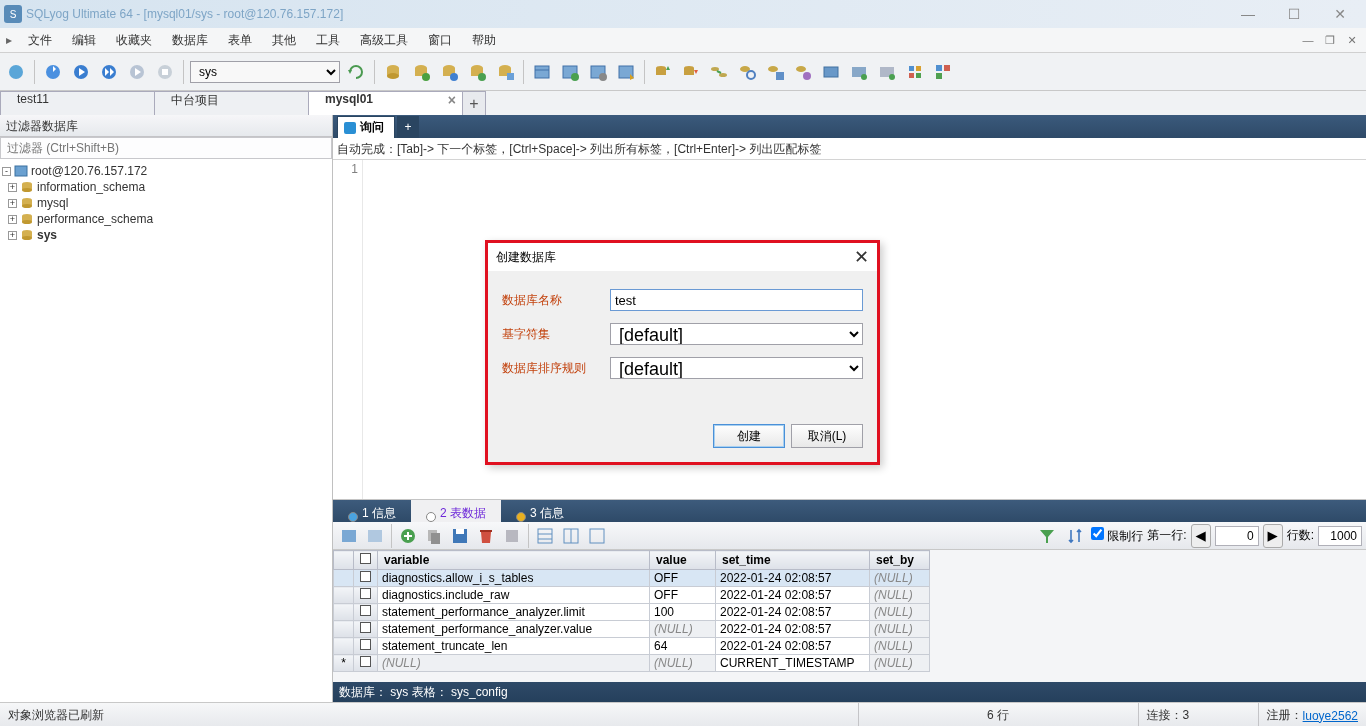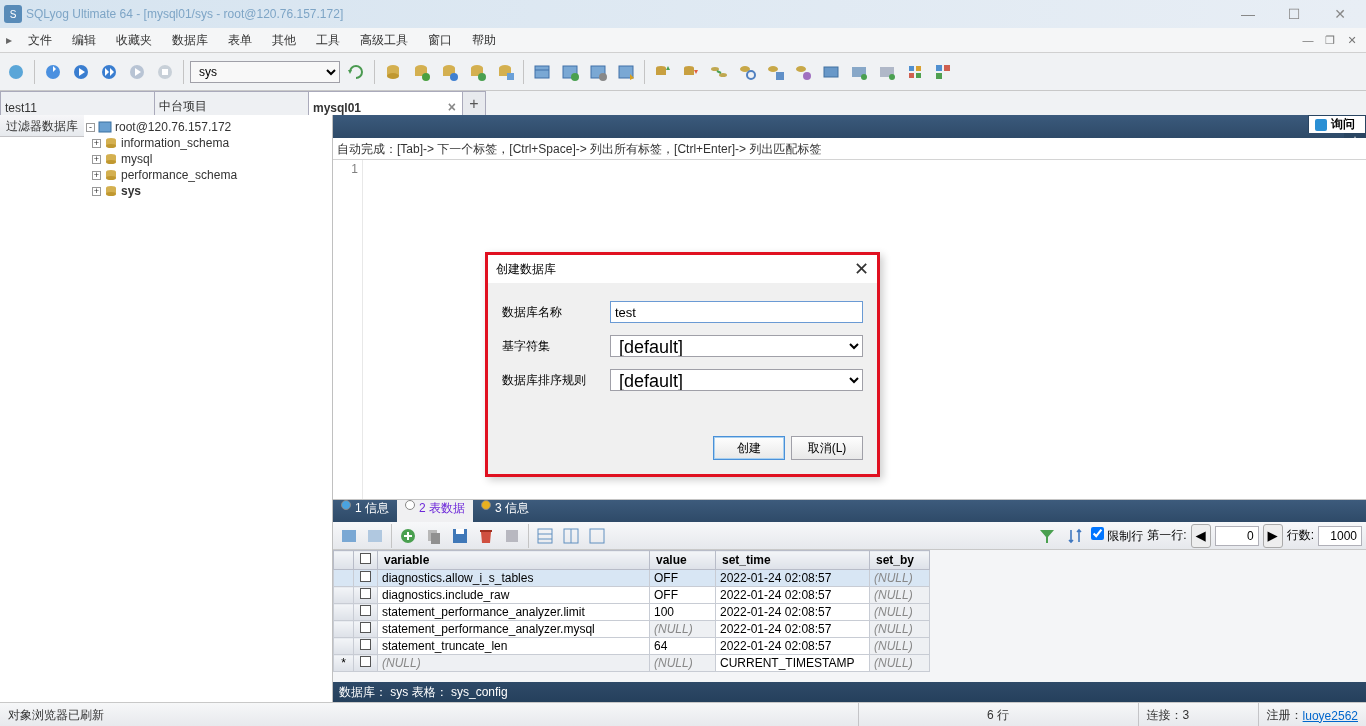--- a/index.html
+++ b/index.html
@@ -13,47 +13,47 @@
 .menubar .arrow { width: 18px; text-align:center; color:#666; }
 .menubar .item { padding: 0 10px; color: #333; cursor:pointer; }
 .menubar .mdicontrols { margin-left:auto; display:flex; gap:2px; padding-right:4px; }
 .menubar .mdicontrol { width:20px; text-align:center; color:#777; cursor:pointer; font-size:11px;}
 .toolbar { height: 38px; background: #f0f2f4; border-bottom: 1px solid #c8c8c8; display:flex; align-items:center; padding:0 4px; gap:4px; }
 .tbtn { width:24px; height:24px; display:flex;align-items:center;justify-content:center; border-radius:3px; cursor:pointer; }
 .tbtn svg { width:20px; height:20px; }
 .tsep { width:1px; height:24px; background:#c4c4c4; margin:0 2px; }
 .dbselect { width:150px; height:22px; border:1px solid #a0a0a8; background:#f8f8f8; font-size:12px; padding-left:4px; }
 .filetabs { height: 24px; background: #f0f2f4; display:flex; border-bottom:0; }
-.filetab { height:24px; min-width:155px; padding:0 4px; border:1px solid #aab; border-bottom:none; background:#eef0f3; display:flex; align-items:flex-end; color:#333; margin-right:-1px; position:relative; }
+.filetab { height:24px; min-width:155px; padding:0 16px; border:1px solid #aab; border-bottom:none; background:#eef0f3; display:flex; align-items:flex-start; color:#333; margin-right:-1px; position:relative; }
 .filetab.active { background:#fff; font-weight:bold; }
 .filetab .close { position:absolute; right:6px; color:#888; cursor:pointer; font-size:14px;}
 .plustab { width:24px; height:24px; border:1px solid #aab; border-bottom:none; background:#e8eaee; display:flex;align-items:center;justify-content:center; color:#555; cursor:pointer; font-size:16px;}
 .main { display:flex; height: 587px; }
-.leftpane { width: 333px; border-right:1px solid #c0c0c0; display:flex; }
+.leftpane { width: 333px; border-right:1px solid #c0c0c0; display:flex; flex-direction:column; }
 .filterlabel { height:22px; background:linear-gradient(#f6f6f8,#e6e9ed); border-bottom:1px solid #c4c4c7; padding:3px 6px; color:#333; }
 .filterinput { height:22px; margin:0; }
 .filterinput input { width:100%; height:22px; border:1px solid #c8c8cc; padding-left:6px; color:#999; background:#fdfdfe; font-size:12px;}
 .tree { flex:1; background:#fff; padding:4px 2px; font-family:"NSimSun","SimSun",monospace; font-size:12px; color:#333; }
 .treerow { display:flex; align-items:center; height:16px; gap:3px; padding-left:0; }
 .treerow .twisty { width:12px; text-align:center; color:#666; cursor:pointer; font-size:10px;}
 .treerow .twisty.box { border:1px solid #999; width:9px; height:9px; line-height:7px; font-size:9px; color:#333; background:#fff;}
 .treerow .icon { width:14px; height:14px;}
 .treerow .label { white-space:nowrap; }
 .treerow.bold .label { font-weight:bold; }
 .rightpane { flex:1; display:flex; flex-direction:column; background:#e8eaee; }
-.querytabsbar { height:23px; background:linear-gradient(#3b5a7c,#2e4a68); display:flex; align-items:flex-end;flex-direction:column; }
+.querytabsbar { height:23px; background:linear-gradient(#3b5a7c,#2e4a68); display:flex; align-items:flex-end; }
 .querytab { height:22px; background:#fff; display:flex; align-items:center; padding:0 10px 0 6px; gap:4px; border:1px solid #2a4561; border-bottom:none; margin-left:4px; position:relative;}
 .querytab .qicon { width:12px; height:12px; background:#2a8fd4; border-radius:2px;}
 .querytab .qlabel { font-weight:bold; font-family:SimSun,monospace; }
 .queryplus { width:22px; height:22px; background:#2a4561; color:#fff; display:flex;align-items:center;justify-content:center; cursor:pointer; margin-left:2px;}
 .autocomplete { height:22px; background:#fff; border-bottom:1px solid #d4d4d4; padding:3px 4px; font-size:12px; color:#333; font-family:SimSun,sans-serif;}
 .editor { flex:0 0 340px; background:#fff; border-bottom:1px solid #c4c4c4; position:relative;}
 .editor .gutter { position:absolute; left:0; top:0; width:30px; height:100%; border-right:1px solid #e8e8e8; padding-top:2px; text-align:right; padding-right:4px; color:#808080; font-family:Consolas,monospace; font-size:12px;}
 .resulttabs { height:22px; background:linear-gradient(#3d5b7c,#2e4a68); display:flex; align-items:center; }
-.rtab { height:22px; display:flex; align-items:flex-start; padding:0 8px; gap:4px; color:#fff; cursor:pointer; font-family:SimSun,sans-serif;}
+.rtab { height:22px; display:flex; align-items:flex-end; padding:0 15px; gap:4px; color:#fff; cursor:pointer; font-family:SimSun,sans-serif;}
 .rtab.active { background:#f0f0f2; color:#6d28d9; font-weight:normal;}
 .rtab .dot { width:10px; height:10px; border-radius:50%;}
 .resulttoolbar { height:28px; background:linear-gradient(#f7f8fa,#e6e8ec); border-bottom:1px solid #c8c8c8; display:flex; align-items:center; padding:0 4px; gap:2px;}
 .resulttoolbar .right { margin-left:auto; display:flex; align-items:center; gap:4px;}
 .pginput { width:44px; height:20px; border:1px solid #b0b0b8; text-align:right; padding-right:4px; font-size:12px;}
 .grid { flex:1; background:#f4f5f7; overflow:auto;}
 .gridtable { border-collapse:collapse; font-family:Consolas,"Courier New",monospace; font-size:12px; }
 .gridtable th { background:linear-gradient(#f3f5f8,#dde1e8); border:1px solid #b8bcc8; padding:2px 6px; text-align:left; font-weight:bold; height:18px;}
 .gridtable td { border:1px solid #c8ccd4; padding:1px 4px; height:17px; background:#fff;}
 .gridtable tr.sel td { background:#d8e6f4;}
@@ -61,27 +61,27 @@
 .gridtable td.nullsel { color:#888; font-style:italic; background:#d8dae2;}
 .gridtable .rowhdr { background:linear-gradient(#f3f5f8,#dde1e8); text-align:center; width:20px;}
 .gridtable .chkcell { width:20px; text-align:center; background:linear-gradient(#f3f5f8,#dde1e8);}
 .chkbox { width:11px; height:11px; border:1px solid #555; display:inline-block; background:#fff;}
 .gridfooter { height:20px; background:linear-gradient(#2e4a68,#25405c); color:#fff; padding:2px 6px; font-size:12px;}
 .statusbar { height:26px; background:linear-gradient(#f6f7f8,#e6e8ec); border-top:1px solid #c8c8c8; display:flex; align-items:center; font-size:12px; color:#333;}
 .sbcell { padding:0 8px; border-right:1px solid #c4c4c7; height:100%; display:flex;align-items:center;}
 .sbcell.flex { flex:1; }
 .sblink { color:#0066cc; text-decoration:underline; cursor:pointer;}
 
-.dialog { position:absolute; left:485px; top:252px; width:395px; height:225px; border:3px solid #e01020; background:#f0f0f0; box-shadow:3px 3px 8px rgba(0,0,0,0.2); z-index:100;}
+.dialog { position:absolute; left:485px; top:240px; width:395px; height:225px; border:3px solid #e01020; background:#f0f0f0; box-shadow:3px 3px 8px rgba(0,0,0,0.2); z-index:100;}
 .dlgtitle { height:28px; background:#fff; display:flex; align-items:center; padding:0 8px; font-size:12px;}
 .dlgtitle .t { flex:1; }
 .dlgtitle .x { font-size:18px; color:#333; cursor:pointer;}
 .dlgbody { padding:18px 14px; background:#f0f0f0; }
 .dlgrow { display:flex; align-items:center; margin-bottom:12px;}
-.dlgrow label { width:108px; color:#000000;}
+.dlgrow label { width:108px; color:#c2410c;}
 .dlgrow input[type=text] { flex:1; height:22px; border:1px solid #6a9ad4; padding:0 4px; font-size:13px;}
 .dlgrow select { flex:1; height:22px; border:1px solid #a0a0a8; background:#fff; padding:0 4px; font-size:18px;}
 .dlgbtns { position:absolute; bottom:14px; right:14px; display:flex; gap:6px;}
 .dlgbtn { width:72px; height:24px; border:1px solid #a0a0a8; background:linear-gradient(#fefefe,#e8e8e8); cursor:pointer; font-size:12px;}
 .dlgbtn.primary { border:1px solid #4a90d8; box-shadow:0 0 0 1px #a8d0f0 inset;}
 </style>
 </head>
 <body>
 
 <div class="titlebar">
@@ -309,20 +309,21 @@
         <span class="close">×</span>
       </div>
     </div>
   <div class="plustab">+</div>
 </div>
 
 <div class="main">
 
   <div class="leftpane">
     <div class="filterlabel">过滤器数据库</div>
+    <div class="filterinput"><input type="text" placeholder="过滤器 (Ctrl+Shift+B)" style=""></div>
     <div class="tree">
       <div class="treerow">
         <span class="twisty box">-</span>
         <svg class="icon" viewBox="0 0 14 14">
             <rect x="1" y="2" width="12" height="10" fill="#6aa0d0" stroke="#3a70a0"></rect>
           </svg>
         <span class="label">root@120.76.157.172</span>
       </div>
       <div id="tree-dbs">
           <div class="treerow" style="padding-left: 6px;">
@@ -504,21 +505,21 @@
               <td class="rowhdr"></td>
               <td class="chkcell"><span class="chkbox"></span></td>
               <td>statement_performance_analyzer.limit</td>
               <td>100</td>
               <td>2022-01-24 02:08:57</td>
               <td class="null">(NULL)</td>
             </tr>
             <tr>
               <td class="rowhdr"></td>
               <td class="chkcell"><span class="chkbox"></span></td>
-              <td>statement_performance_analyzer.mysql</td>
+              <td>statement_performance_analyzer.value</td>
               <td class="null">(NULL)</td>
               <td>2022-01-24 02:08:57</td>
               <td class="null">(NULL)</td>
             </tr>
             <tr>
               <td class="rowhdr"></td>
               <td class="chkcell"><span class="chkbox"></span></td>
               <td>statement_truncate_len</td>
               <td>64</td>
               <td>2022-01-24 02:08:57</td>

